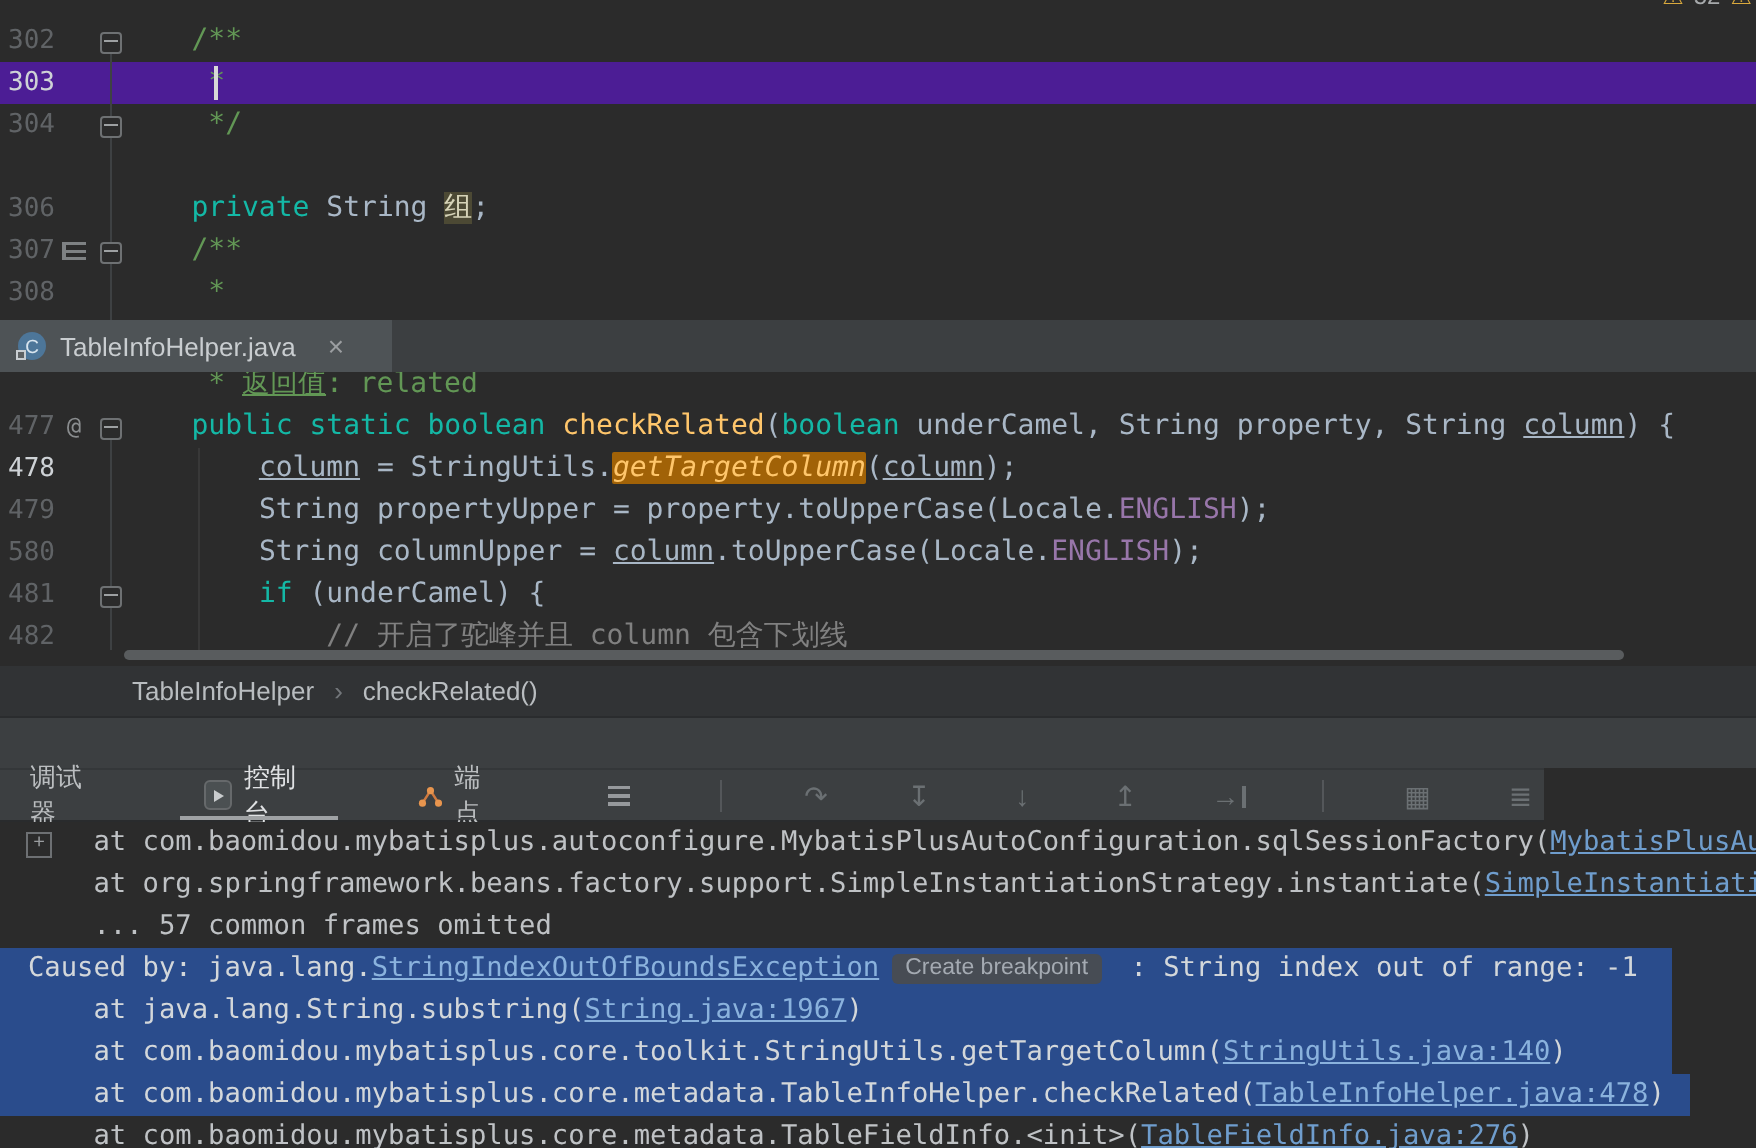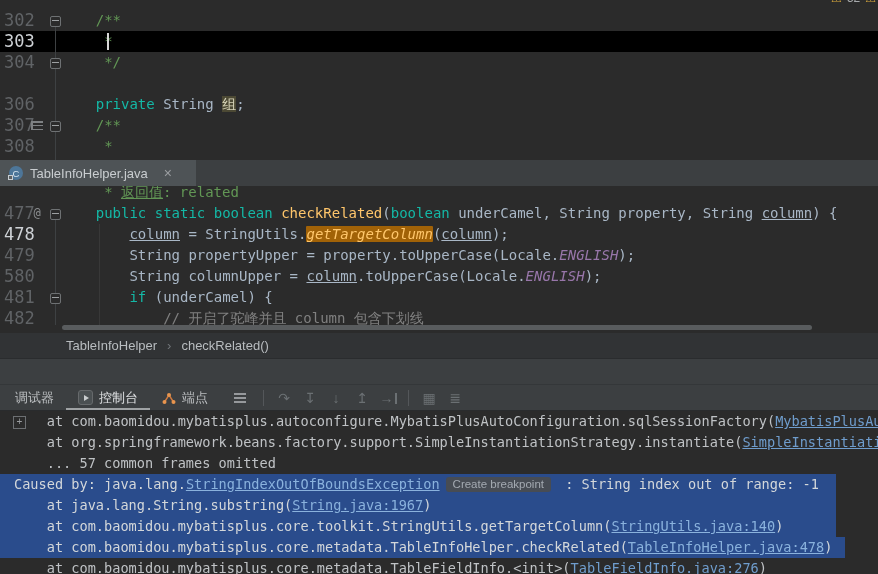--- a/index.html
+++ b/index.html
@@ -5,38 +5,38 @@
   html,body{margin:0;padding:0;background:#1e1e1e;}
   #app{position:relative;width:878px;height:574px;background:#2b2b2b;overflow:hidden;
        font-family:"Liberation Sans",sans-serif;}
 
   
   .editor{position:absolute;left:0;width:878px;overflow:hidden;background:#2b2b2b;}
   #ed-top{top:0;height:160px;}
   #ed-bot{top:186px;height:147px;}
   .erow{position:absolute;left:0;width:100%;height:21px;line-height:21px;
         font-family:"DejaVu Sans Mono",monospace;font-size:14px;}
-  .erow.cur{background:#000000;}
-  .gnum{position:absolute;left:4px;width:28px;color:#606366;font-size:17px;
+  .erow.cur{background:#4c1d95;}
+  .gnum{position:absolute;left:4px;width:28px;color:#606366;font-size:13px;
         font-family:"DejaVu Sans Mono",monospace;}
   .cur>.gnum{color:#ced2d6;}
   .gic{position:absolute;left:28px;width:18px;text-align:center;color:#8a8d8f;font-size:12px;}
   .ic-bars{position:absolute;left:31px;top:6px;width:10px;height:9px;border-left:2px solid #7e8183;
         background:repeating-linear-gradient(to bottom,#7e8183 0 1.5px,transparent 1.5px 3.75px);}
   .fold{position:absolute;left:50px;top:6px;width:9px;height:9px;border:1px solid #6e7173;
         border-radius:2px;background:#2b2b2b;z-index:2;}
   .fold.minus::after{content:"";position:absolute;left:1px;right:1px;top:3px;height:1px;background:#9da0a2;}
   .guide{position:absolute;left:55px;width:1px;background:#3e4143;z-index:1;}
   .iguide{position:absolute;left:99px;width:1px;background:#383838;}
   .code{position:absolute;left:62px;right:0;white-space:pre;color:#a9b7c6;}
   .caret{position:absolute;left:107px;top:2px;width:2px;height:17px;background:#d8d8d8;}
   
   .pl{color:#a9b7c6;} .kw{color:#14b8a6;} .str{color:#6a8759;} .doc{color:#629755;}
   .cmt{color:#808080;} .ann{color:#bbb529;} .mth{color:#ffc66b;}
-  .smth{color:#ffc66b;font-style:italic;} .const{color:#9876aa;font-style:italic;}
+  .smth{color:#ffc66b;font-style:italic;} .const{color:#9876aa;}
   .und{text-decoration:underline;}
   .idhl{background:#4c4934;color:#d6d3b8;}
   .exec{background:#a16207;border-radius:1px;}
   
   #warn{position:absolute;top:-9px;right:2px;display:flex;align-items:center;gap:5px;
         font-size:12px;color:#a6a9ab;}
   .warn-tri{color:#d9a93d;}
   
   .hscroll{position:absolute;left:62px;top:139px;width:750px;height:5px;background:#595c5e;border-radius:2.5px;}
 
@@ -49,23 +49,23 @@
 
   
   #bc{position:absolute;top:333px;left:0;width:878px;height:25px;background:#313335;
       display:flex;align-items:center;gap:10px;padding-left:66px;box-sizing:border-box;
       font-size:13px;color:#b9bdc0;}
   .bc-sep{color:#72767a;font-size:13px;}
 
   
   #hdr{position:absolute;top:358px;left:0;width:878px;height:26px;background:#3c3f41;
        border-top:1px solid #2a2c2e;box-sizing:border-box;}
-  #tb{position:absolute;top:384px;left:0;width:878px;height:27px;background:#3c3f41;
+  #tb{position:absolute;top:384px;left:0;width:772px;height:27px;background:#3c3f41;
       border-top:1px solid #343739;border-bottom:1px solid #292b2d;box-sizing:border-box;
-      display:flex;align-items:center;padding-left:3px;}
+      display:flex;align-items:center;padding-left:3px;gap:28px;}
   .dtab{position:relative;height:100%;display:flex;align-items:center;gap:6px;
         padding:0 12px;font-size:13px;color:#bbbec0;}
   .dtab.on{color:#e0e2e4;}
   .dtab.on::after{content:"";position:absolute;left:0;right:0;bottom:0;height:2px;background:#9fa2a4;}
   .con-ic{width:13px;height:13px;background:#4b5052;border:1px solid #66696b;border-radius:3px;
         display:flex;align-items:center;justify-content:center;}
   .con-ic::after{content:"";width:0;height:0;border-left:5px solid #c9ccce;
         border-top:3.5px solid transparent;border-bottom:3.5px solid transparent;margin-left:1px;}
   .tb-bars{width:12px;height:10px;margin:0 10px 0 14px;
         background:repeating-linear-gradient(to bottom,#96999c 0 1.7px,transparent 1.7px 4.1px);}

